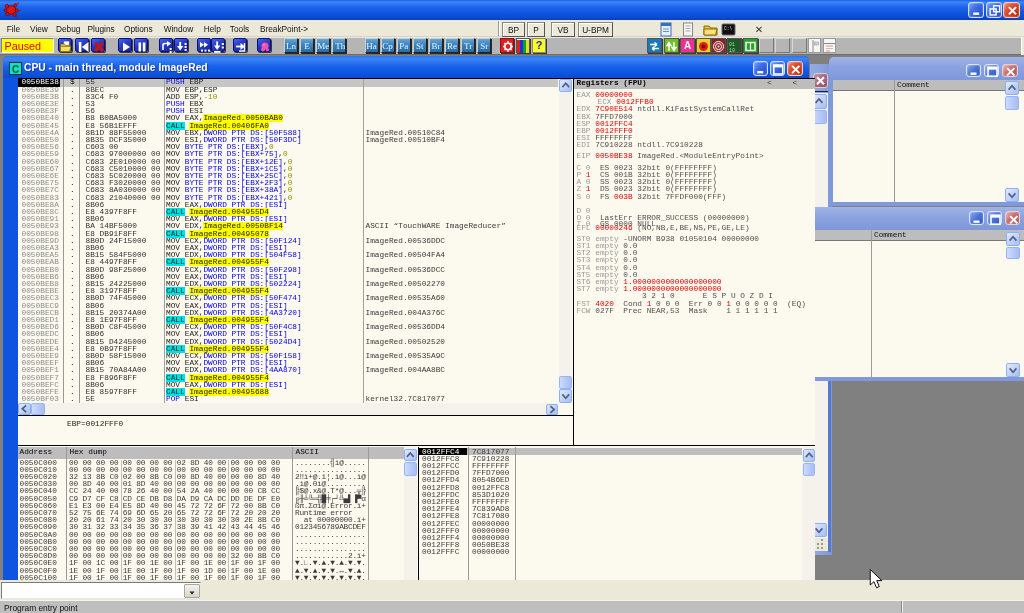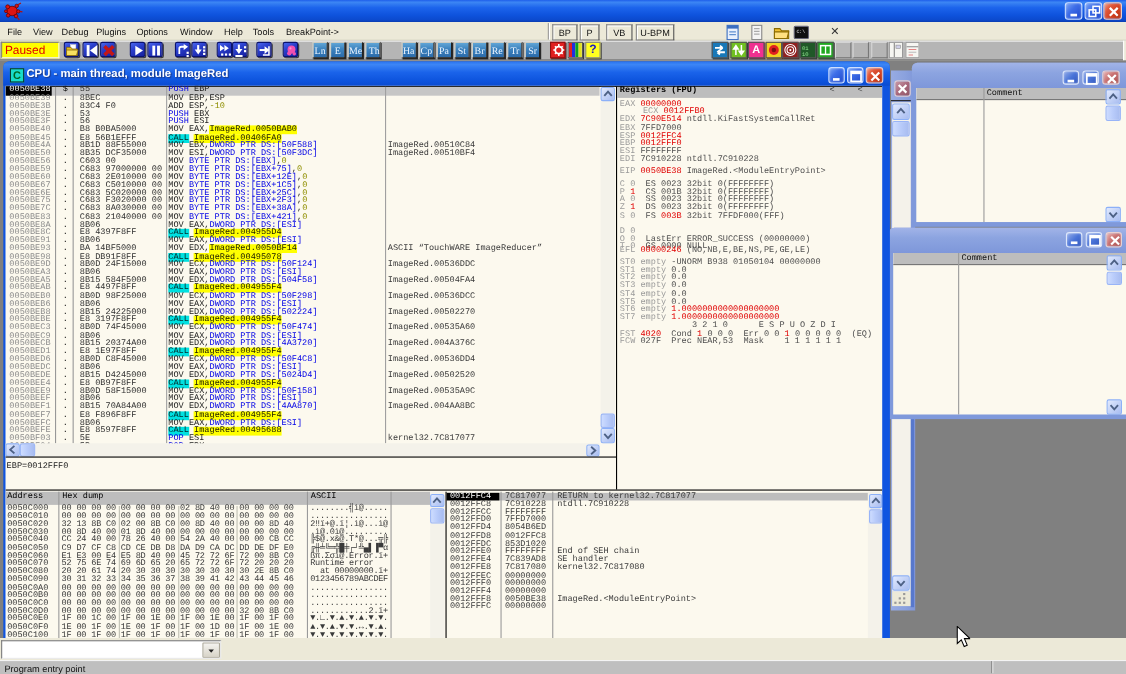--- a/index.html
+++ b/index.html
@@ -299,21 +299,21 @@
 <div class="xbtn" style="left:750.5px;top:4.5px;width:14.5px;height:15px;background:linear-gradient(135deg,#7ba4f4 0%,#3e6ee8 40%,#1e48cc 100%);border:1px solid #cfe0ff;box-shadow:inset 0 0 2px rgba(255,255,255,.5);"><svg width="14.5" height="15">
             <rect x="3.25" y="9" width="6" height="2.4" fill="#fff"></rect>
           </svg></div>
 <div class="xbtn" style="left:767.5px;top:4.5px;width:14.5px;height:15px;background:linear-gradient(135deg,#7ba4f4 0%,#3e6ee8 40%,#1e48cc 100%);border:1px solid #cfe0ff;box-shadow:inset 0 0 2px rgba(255,255,255,.5);"><svg width="14.5" height="15">
             <rect x="2.75" y="3.0" width="9" height="9" fill="none" stroke="#fff" stroke-width="1.6"></rect>
             <rect x="2.75" y="3.0" width="9" height="2.4" fill="#fff"></rect>
           </svg></div>
 <div class="xbtn" style="left:784.5px;top:4.5px;width:15.5px;height:15px;background:linear-gradient(135deg,#f0a088 0%,#e0573a 30%,#cc3918 70%,#a82808 100%);border:1px solid #f4ccc0;box-shadow:inset 0 0 2px rgba(255,255,255,.5);"><svg width="15.5" height="15">
             <path d="M4.15 3.9 L11.35 11.1 M11.35 3.9 L4.15 11.1" stroke="#fff" stroke-width="2"></path>
           </svg></div>
-<div class="a" style="left:2px;top:21.5px;width:797px;height:502.5px;background:#fcf9ee;overflow:hidden;text-decoration:underline;" id="cpuc">
+<div class="a" style="left:15px;top:21.5px;width:797px;height:502.5px;background:#fcf9ee;overflow:hidden;text-decoration:underline;" id="cpuc">
 <div class="a" style="left:0;top:0;width:797px;height:1.5px;background:#000;"></div>
 <div class="a" style="left:0;top:1.5px;width:540.5px;height:7.9px;background:#c6c6c6;"></div>
 <div class="a" style="left:0;top:1.4000000000000057px;width:42.5px;height:8px;background:#000;"></div>
 <div class="a" style="left:45.2px;top:1.5px;width:1.4px;height:324.0px;background:#989898;"></div>
 <div class="a" style="left:61.2px;top:1.5px;width:1.4px;height:324.0px;background:#989898;"></div>
 <div class="a" style="left:146px;top:1.5px;width:1.4px;height:324.0px;background:#a0a0a0;"></div>
 <div class="a" style="left:345px;top:1.5px;width:1.4px;height:324.0px;background:#a0a0a0;"></div>
 <div class="m" style="left:4px;top:1.7999999999999972px;color:#8c8c8c;"><span style="color:#fff">0050BE38</span>
 0050BE39
 0050BE3B
@@ -562,21 +562,21 @@
               <path d="M7.1 1.35 L3.3 4.75 L7.1 8.15" fill="none" stroke="#4d6185" stroke-width="1.7"></path>
             </svg>
           </div>
 <div class="a" style="left:13.5px;top:325.5px;width:14px;height:11.5px;background:linear-gradient(90deg,#cddcff 0%,#b8cbfa 50%,#a8bcf0 100%);border:1px solid #98b4f8;border-radius:2px;"></div>
 <div class="a" style="left:528.5px;top:326.0px;width:12px;height:11px;background:linear-gradient(135deg,#e2eafe 0%,#c4d3f7 50%,#a8bcf0 100%);border:1px solid #8cb0f8;border-radius:2px;">
             <svg width="10" height="9" style="display:block">
               <path d="M3.4 1.1 L7.2 4.5 L3.4 7.9" fill="none" stroke="#4d6185" stroke-width="1.7"></path>
             </svg>
           </div>
 <div class="a" style="left:0;top:337.8px;width:555.2px;height:1.2px;background:#000;"></div>
-<div class="m" style="left:1.5px;top:343.8px;color:#222;">EBP=0012FFF0</div>
+<div class="m" style="left:1.5px;top:343.8px;color:#222;padding-left:48px;">EBP=0012FFF0</div>
 <div class="a" style="left:555.2px;top:1.5px;width:1.8px;height:366.0px;background:#000;"></div>
 <div class="a" style="left:556px;top:1.0px;width:241px;height:10.5px;background:#bdbdbd;"></div>
 <div class="m" style="left:559px;top:2.5px;font-weight:bold;color:#000;">Registers (FPU)</div>
 <div class="m" style="left:749.5px;top:2.5px;color:#333;">&lt;</div>
 <div class="m" style="left:775px;top:2.5px;color:#333;">&lt;</div>
 <div class="m" style="left:559px;top:14.5px;color:#4f4f4f;"><span class="g">EAX </span><span class="r">00000000</span></div>
 <div class="m" style="left:559px;top:21.700000000000003px;color:#4f4f4f;padding-left:21px;"><span class="g">ECX </span><span class="r">0012FFB0</span></div>
 <div class="m" style="left:559px;top:28.900000000000006px;color:#4f4f4f;"><span class="g">EDX </span><span class="r">7C90E514</span> ntdll.KiFastSystemCallRet</div>
 <div class="m" style="left:559px;top:36.099999999999994px;color:#4f4f4f;"><span class="g">EBX </span>7FFD7000</div>
 <div class="m" style="left:559px;top:43.3px;color:#4f4f4f;"><span class="g">ESP </span><span class="r">0012FFC4</span></div>
@@ -704,35 +704,20 @@
 0012FFC8
 853D1020
 FFFFFFFF
 7C839AD8
 7C817080
 00000000
 00000000
 00000000
 0050BE38
 00000000</div>
-<div class="m" style="left:502px;top:371.1px;color:#3a3a3a;">RETURN to kernel32.7C817077
-ntdll.7C910228
- 
- 
- 
- 
- 
-End of SEH chain
-SE handler
-kernel32.7C817080
- 
- 
- 
-ImageRed.&lt;ModuleEntryPoint&gt;
- </div>
 <div class="a" style="left:784.5px;top:369.0px;width:13px;height:133.5px;background:#f4f2ea;"></div>
 <div class="a" style="left:785px;top:371.5px;width:12.5px;height:13px;background:linear-gradient(135deg,#e2eafe 0%,#c4d3f7 50%,#a8bcf0 100%);border:1px solid #8cb0f8;border-radius:2px;">
             <svg width="10.5" height="11" style="display:block">
               <path d="M1.85 7.1 L5.25 3.3 L8.65 7.1" fill="none" stroke="#4d6185" stroke-width="1.7"></path>
             </svg>
           </div>
 <div class="a" style="left:785px;top:385.5px;width:12.5px;height:13px;background:linear-gradient(90deg,#cddcff 0%,#b8cbfa 50%,#a8bcf0 100%);border:1px solid #98b4f8;border-radius:2px;"></div>
 </div>
 </div>
 </div>

